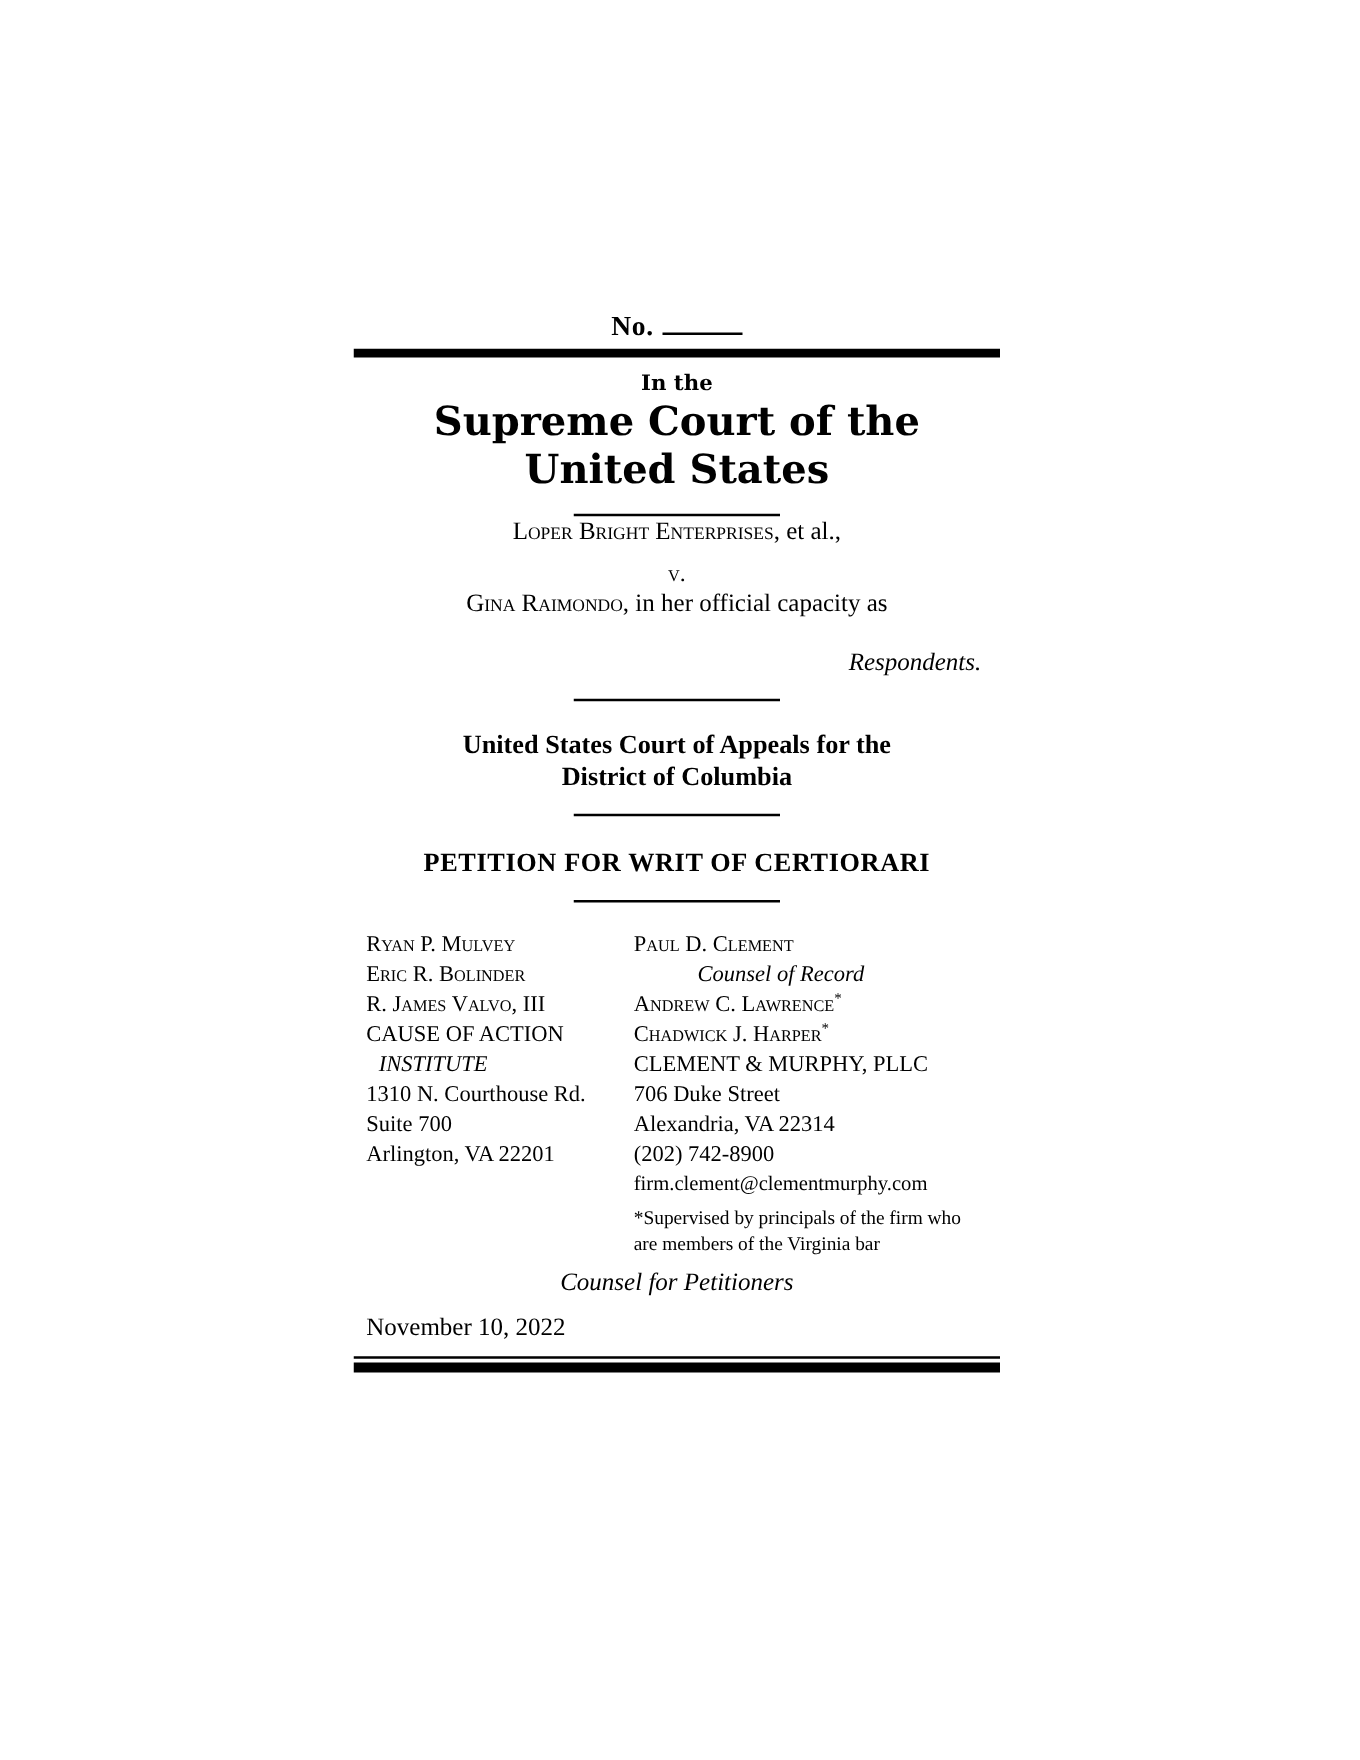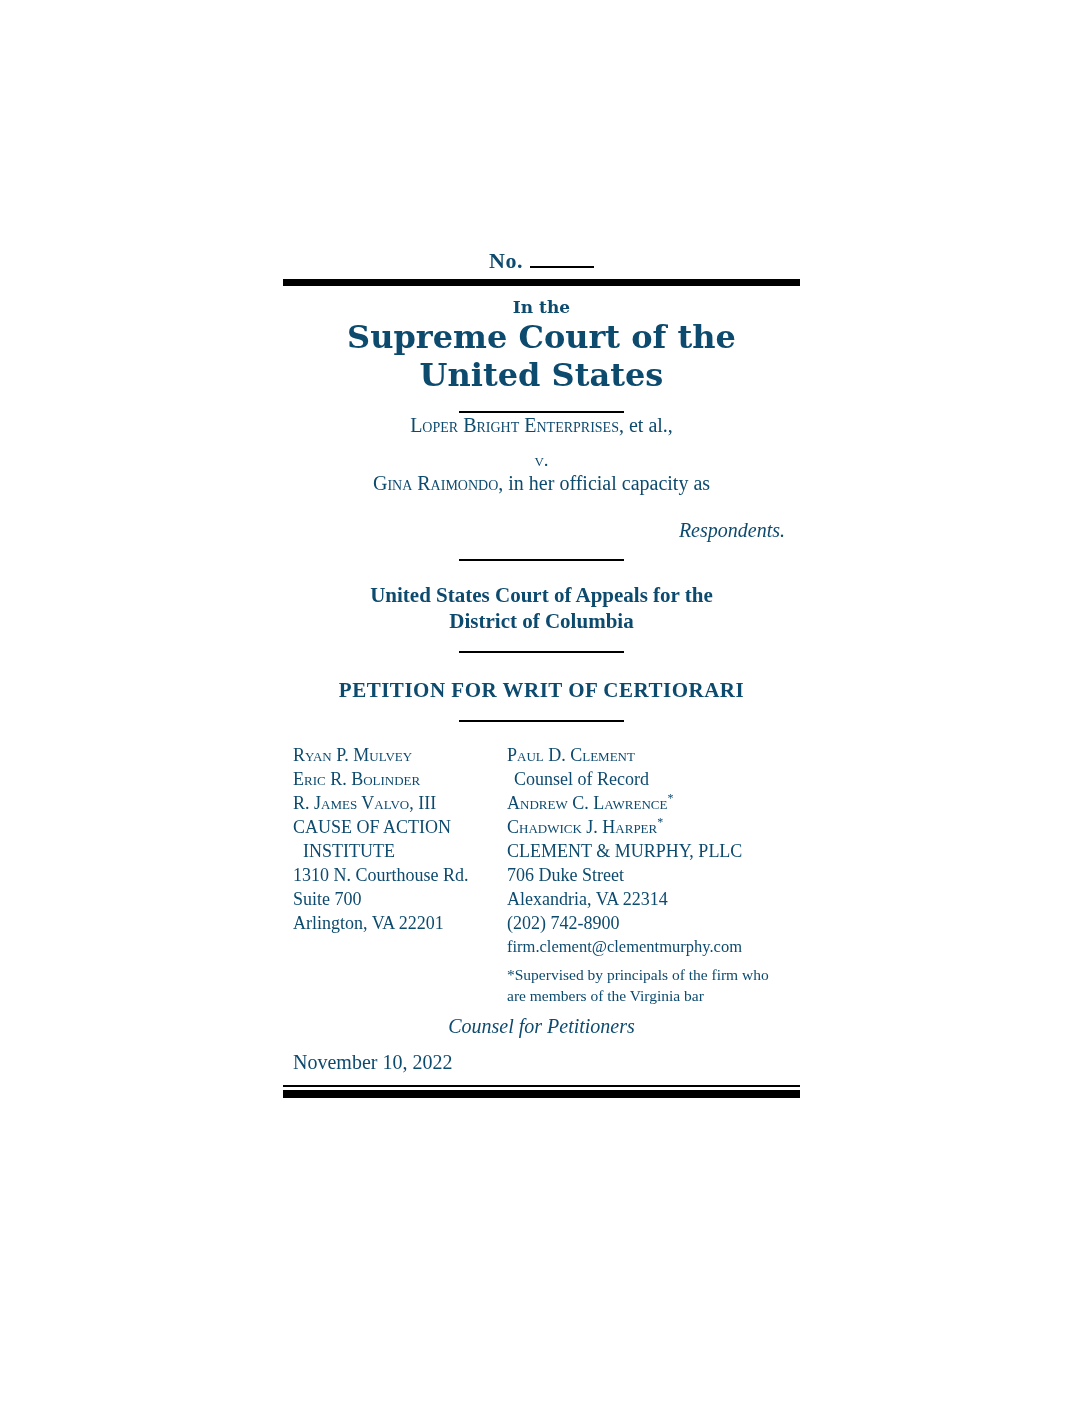--- a/index.html
+++ b/index.html
@@ -1,21 +1,21 @@
 <!DOCTYPE html>
 <html><head>
 <meta charset="utf-8">
 <style>
   * { margin:0; padding:0; box-sizing:border-box; }
   body { background:#ffffff; }
   .page {
     position:relative;
     width:1088px; height:1408px;
     background:#ffffff;
-    color:#0c4a6e;
+    color:#000000;
     font-family:"Liberation Serif", serif;
     overflow:hidden;
   }
   .doc { position:absolute; left:283px; top:248px; width:517px; }
 
   .docket { font-weight:bold; font-size:22px; text-align:center; letter-spacing:.5px; }
   .blank { display:inline-block; width:64px; border-bottom:2px solid #000; height:.9em; margin-left:7px; }
 
   .rule-thick { height:7px; background:#000; margin-top:5px; }
 
@@ -33,22 +33,22 @@
   .pet-role  { margin-top:13px; padding-right:34px; }
   .resp-role { margin-top:23px; padding-right:15px; }
   .versus { font-size:19px; margin-top:11px; text-align:center; font-variant:small-caps; }
 
   .on-petition { font-weight:bold; font-size:21px; line-height:26px; text-align:center; margin-top:21px; }
   .petition-title { font-weight:bold; font-size:21px; text-align:center; margin-top:25px; letter-spacing:.5px; }
 
   .counsel { display:flex; margin-top:21px; font-size:18px; line-height:24px; }
   .col-left  { width:224px; padding-left:10px; }
   .col-right { flex:1; }
-  .indent { padding-left:10px; }
-  .cor { padding-left:7px; }
+  .indent { padding-left:10px;font-style:italic; }
+  .cor { font-style:italic; padding-left:7px;margin-left:44px; }
   .email { font-size:16.5px; }
   sup.star { font-size:12px; vertical-align:super; line-height:0; }
 
   .footnote { font-size:15.5px; line-height:21px; margin-top:5px; width:278px; }
 
   .counsel-for { font-style:italic; font-size:20px; text-align:center; margin-top:9px; }
   .date { font-size:20px; margin-top:13px; padding-left:10px; }
 
   .rule-bottom { margin-top:11px; }
   .rule-thin { height:2px; background:#000; }

